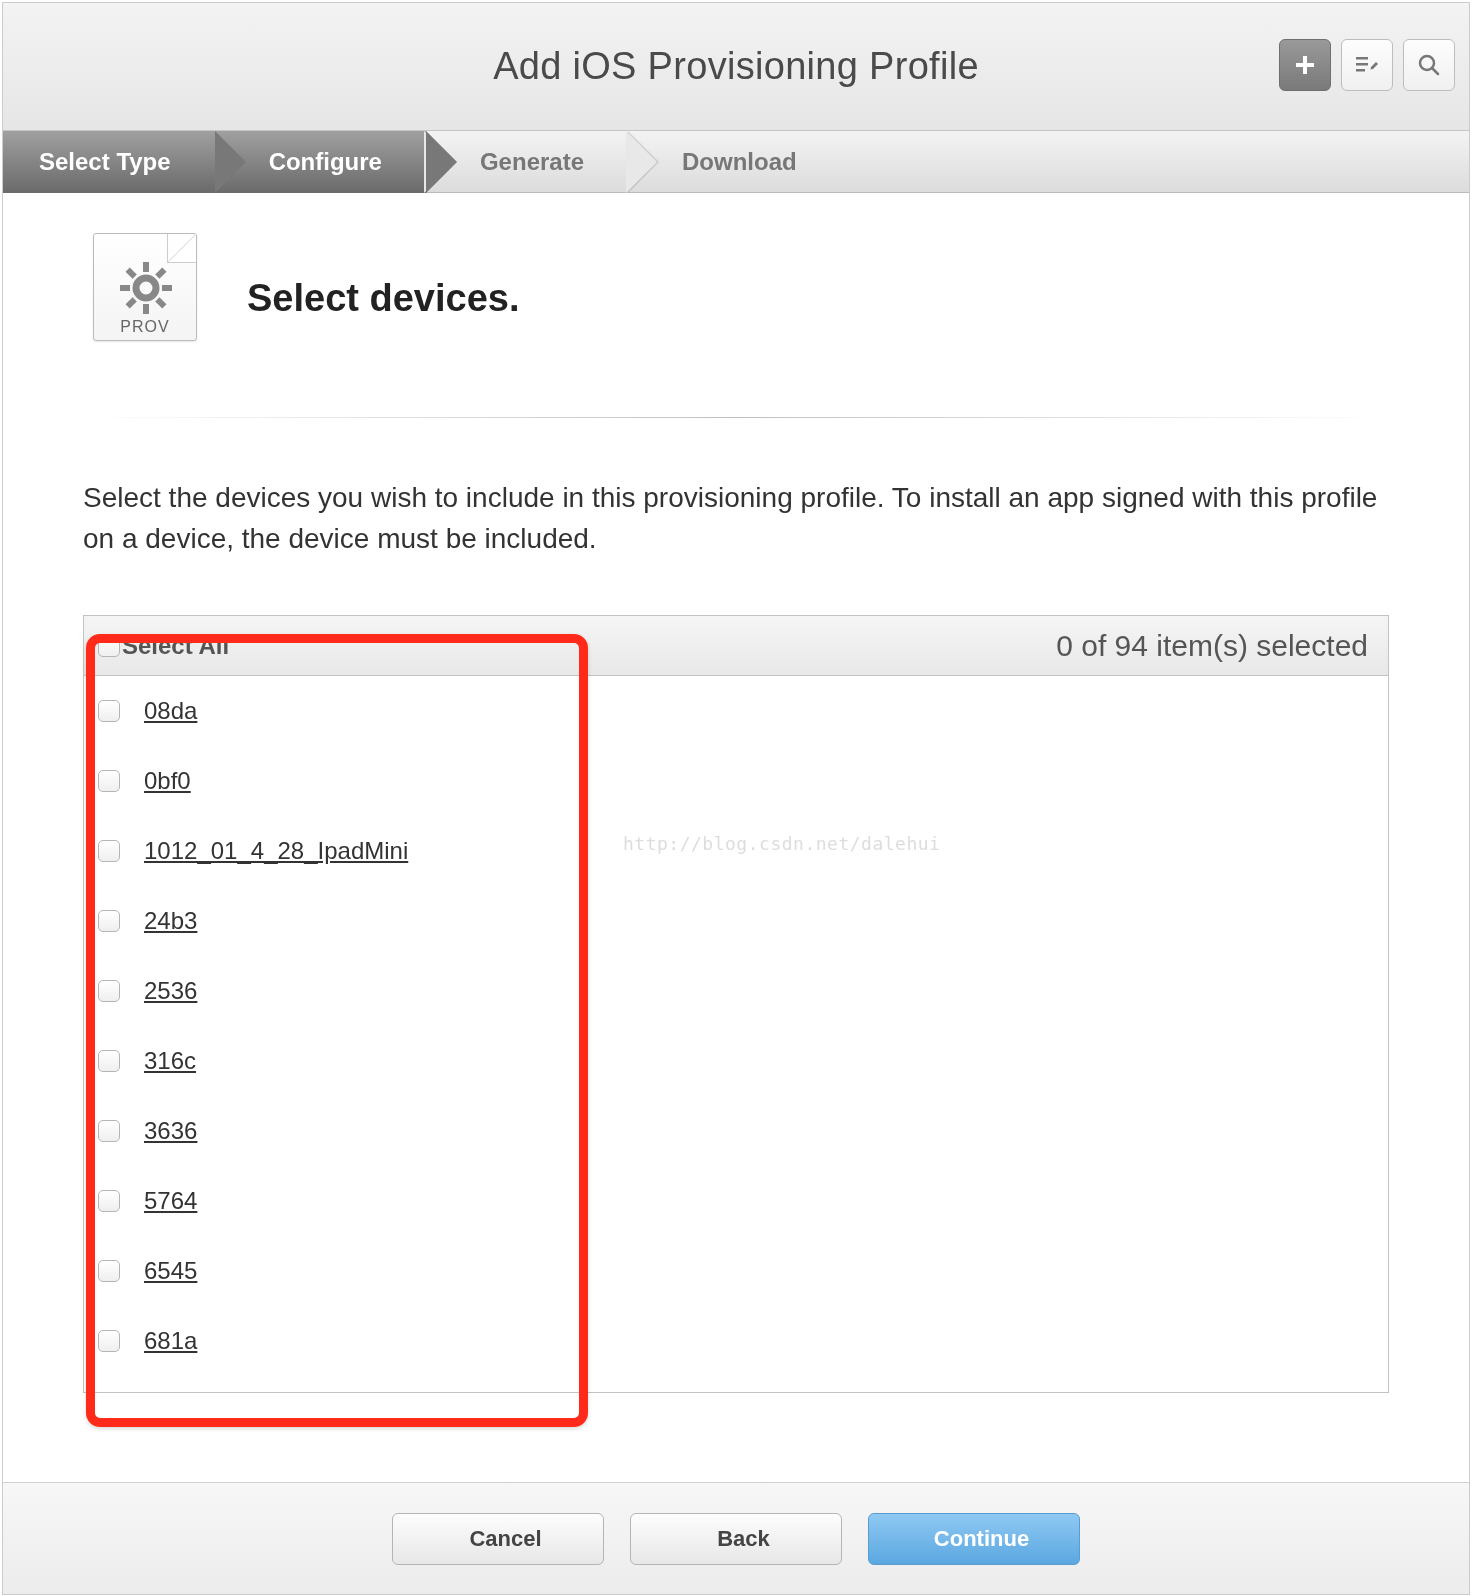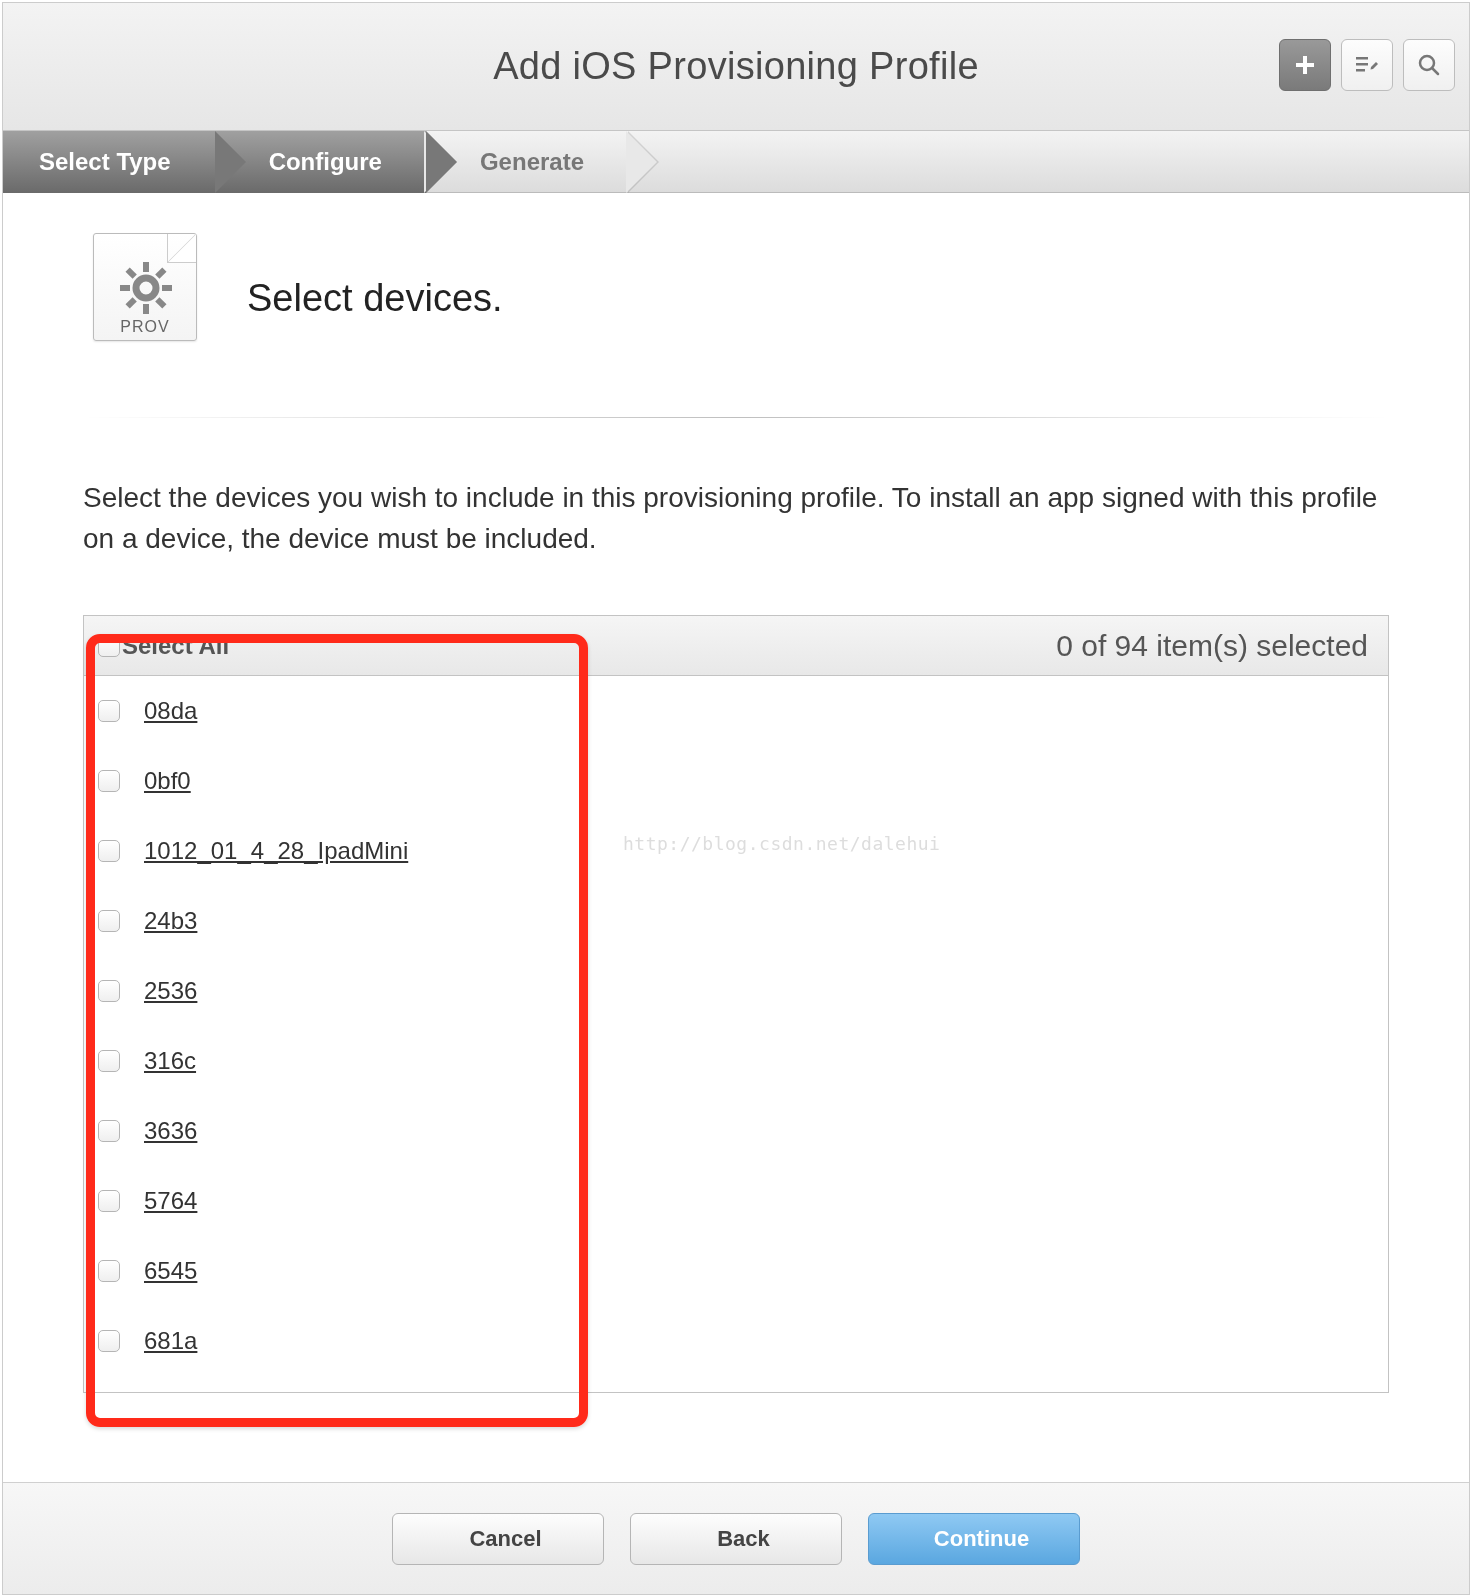--- a/index.html
+++ b/index.html
@@ -175,21 +175,21 @@
       bottom: 4px;
       width: 100%;
       text-align: center;
       font-size: 16px;
       color: #666;
       font-weight: 500;
       letter-spacing: 1px;
     }
     .heading-text {
       font-size: 38px;
-      font-weight: 400;
+      font-weight: 700;
       color: #222;
     }
     .divider {
       height: 1px;
       background: linear-gradient(to right, rgba(0,0,0,0), rgba(0,0,0,0.25), rgba(0,0,0,0));
       margin: 0 0 60px 0;
     }
     .instructions {
       font-size: 28px;
       color: #333;
@@ -341,20 +341,21 @@
       </div>
     </div>
   </div>
 
   <div class="step-nav">
     <div class="step active">Select Type</div>
     <div class="step active" style="padding-left:54px">Configure</div>
     <div class="chevron-sep"></div>
     <div class="step inactive step-3">Generate</div>
     <div class="chevron-sep"></div>
+    <div class="step inactive step-4">Download</div>
   </div>
 
   <div class="content">
     <div class="heading-row">
       <div class="prov-icon">
         <div class="prov-doc">
           <svg class="gear" width="56" height="56" viewBox="0 0 56 56">
             <g fill="#888">
               <circle cx="28" cy="28" r="10" fill="none" stroke="#888" stroke-width="7"></circle>
               <g>

